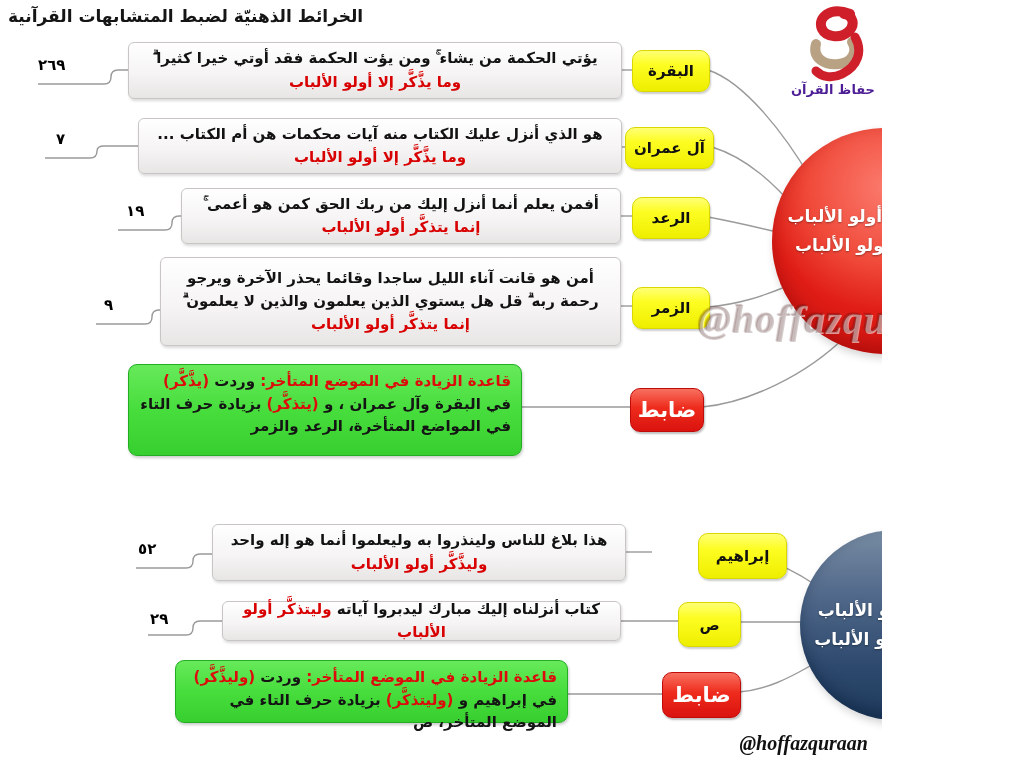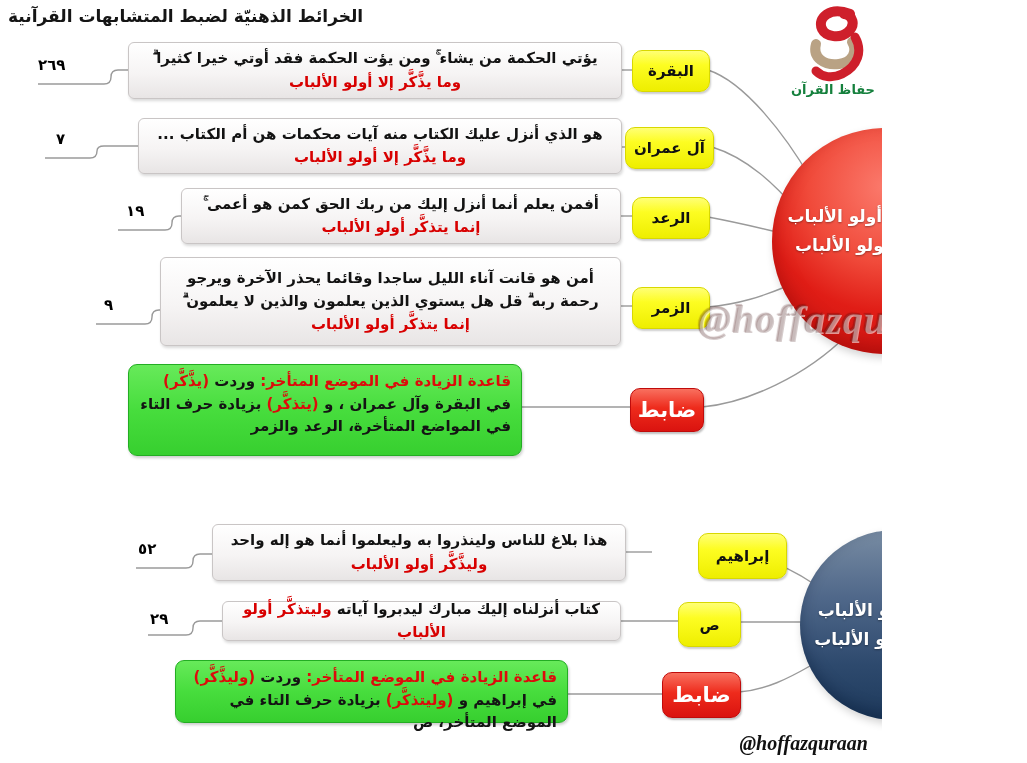--- a/index.html
+++ b/index.html
@@ -54,21 +54,21 @@
   
   .watermark{z-index:3;left:698px;top:296px;width:330px;
     font-family:"Liberation Serif","DejaVu Serif",serif;font-style:italic;font-weight:bold;font-size:40px;
     color:rgba(125,95,95,.30);letter-spacing:1px;
     text-shadow:1px 1px 0 rgba(255,255,255,.55),-1px -1px 1px rgba(60,0,0,.25);pointer-events:none;}
   
   .footer-handle{z-index:4;right:14px;top:732px;
     font-family:"Liberation Serif","DejaVu Serif",serif;font-style:italic;font-weight:bold;font-size:20px;color:#111;}
   
   .logo{right:6px;top:4px;z-index:4;width:86px;text-align:center;}
-  .logo-word{font-size:13px;font-weight:bold;color:#15803d;direction:rtl;margin-top:-4px;}
+  .logo-word{font-size:13px;font-weight:bold;color:#4c1d95;direction:rtl;margin-top:-4px;}
 </style>
 </head>
 <body>
 
 <div id="stage">
 
   <svg id="wires" width="1027" height="763">
     <g fill="none" stroke="#9a9a9a" stroke-width="1.4">
 
       <path d="M38,84 H104 Q111,84 111,77 Q111,70 118,70 H128"></path>

